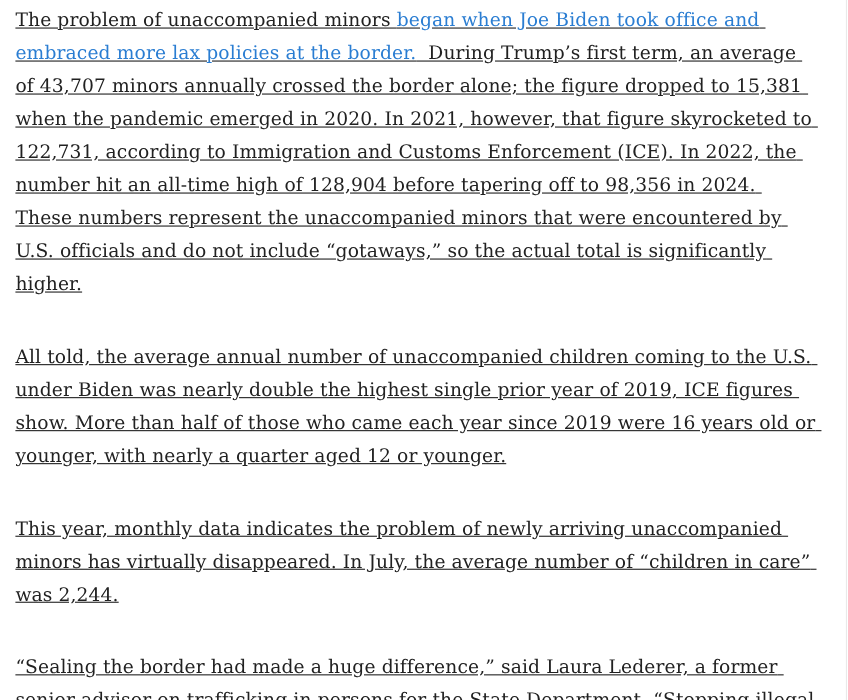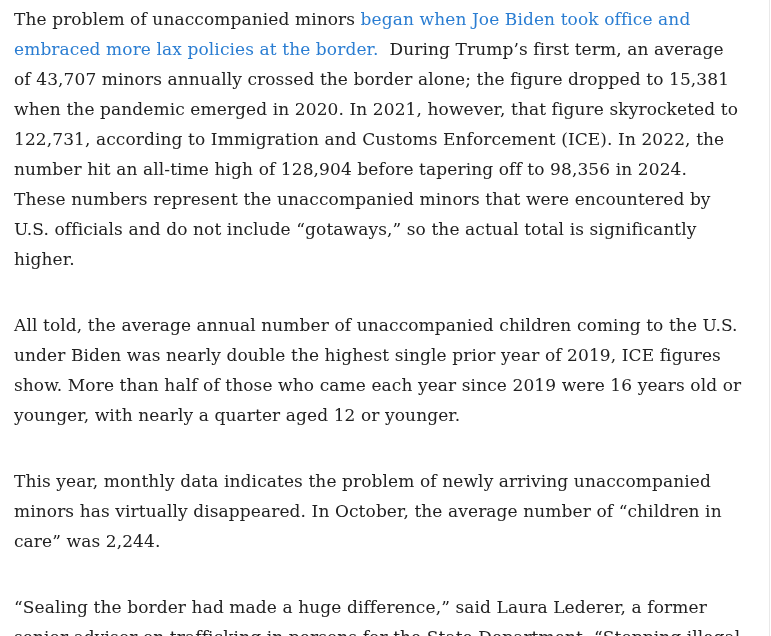--- a/index.html
+++ b/index.html
@@ -24,34 +24,35 @@
     width: 1px;
     height: 100%;
     background: var(--edge-line, #e9e9e9);
   }
   .para {
     margin: 0 0 36px 0;
     font-size: 17px;
     line-height: 30px;
     white-space: pre-wrap;
     letter-spacing: 0.1px;
+    text-decoration: underline;
   }
   .para:last-child { margin-bottom: 0; }
   .inline-link {
     color: var(--link-color, #2a7dd2);
     text-decoration: none;
     cursor: pointer;
   }
 </style>
 </head>
 <body>
 
 <div class="page">
   <div class="edge-line"></div>
 
   <p class="para"><span>The problem of unaccompanied minors </span><a class="inline-link" href="#">began when Joe Biden took office and embraced more lax policies at the border.</a><span>  During Trump’s first term, an average of 43,707 minors annually crossed the border alone; the figure dropped to 15,381 when the pandemic emerged in 2020. In 2021, however, that figure skyrocketed to 122,731, according to Immigration and Customs Enforcement (ICE). In 2022, the number hit an all-time high of 128,904 before tapering off to 98,356 in 2024. These numbers represent the unaccompanied minors that were encountered by U.S. officials and do not include “gotaways,” so the actual total is significantly higher.</span></p>
 
   <p class="para">All told, the average annual number of unaccompanied children coming to the U.S. under Biden was nearly double the highest single prior year of 2019, ICE figures show. More than half of those who came each year since 2019 were 16 years old or younger, with nearly a quarter aged 12 or younger.</p>
 
-  <p class="para">This year, monthly data indicates the problem of newly arriving unaccompanied minors has virtually disappeared. In October, the average number of “children in care” was 2,244.</p>
+  <p class="para">This year, monthly data indicates the problem of newly arriving unaccompanied minors has virtually disappeared. In July, the average number of “children in care” was 2,244.</p>
 
   <p class="para">“Sealing the border had made a huge difference,” said Laura Lederer, a former senior advisor on trafficking in persons for the State Department. “Stopping illegal immigration is essentially a human trafficking prevention program.”</p>
 </div>
 
 </body></html>

